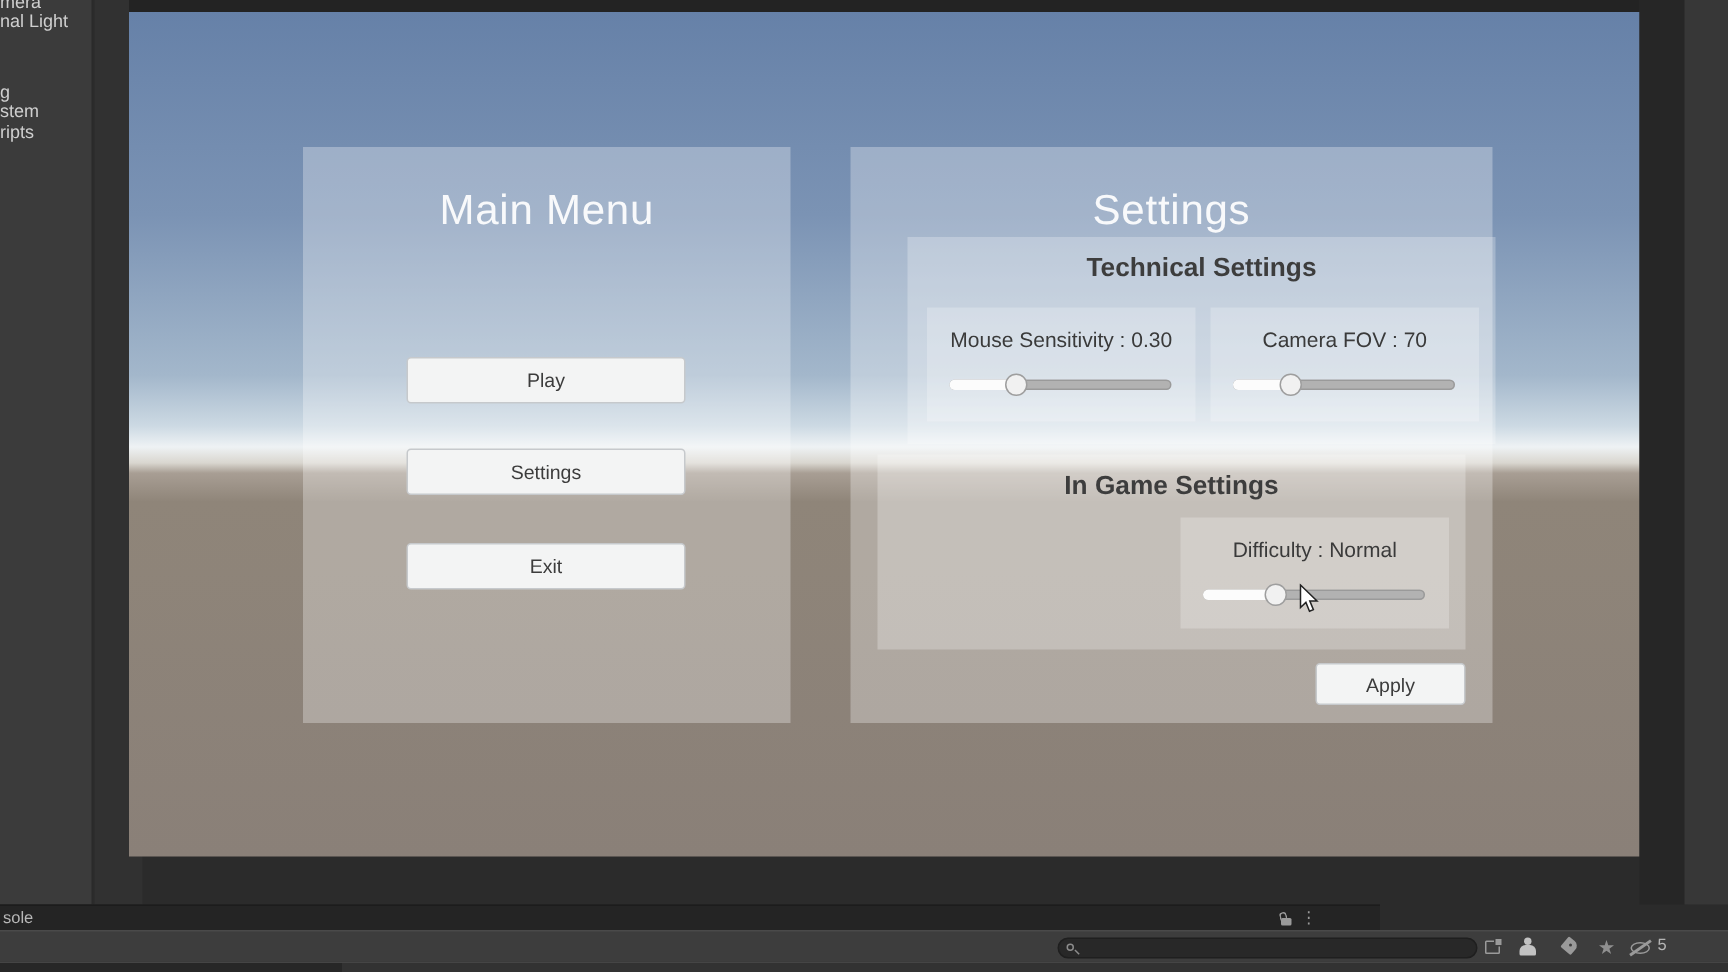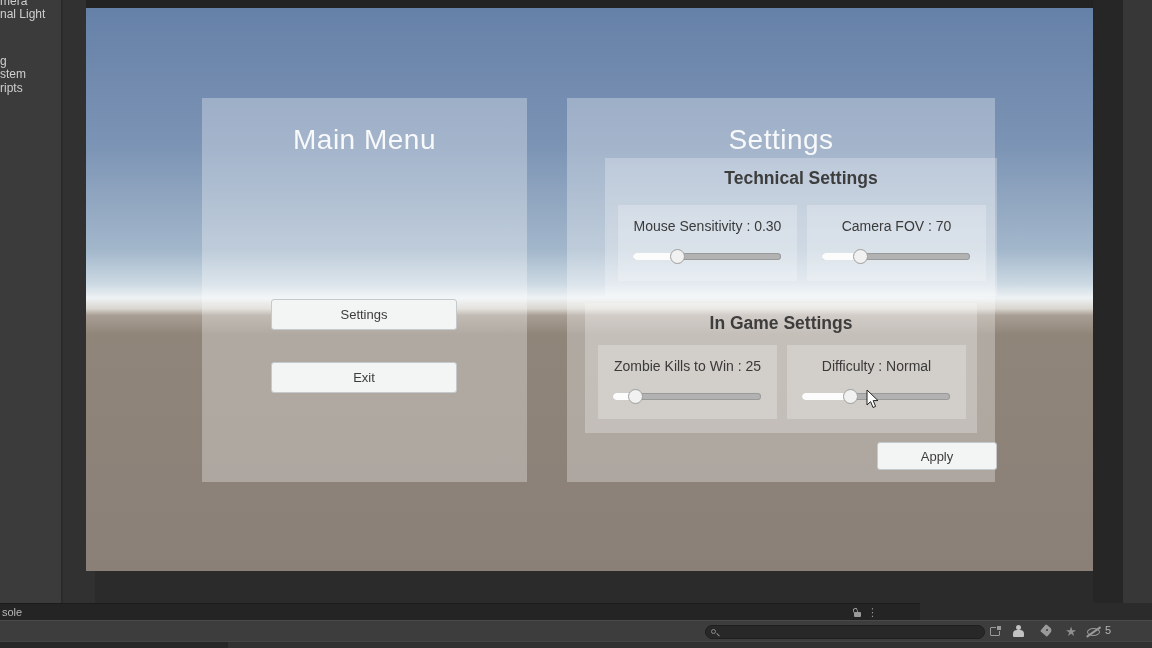--- a/index.html
+++ b/index.html
@@ -106,20 +106,21 @@
     <div class="h-item" style="top:82px">ripts</div>
   </div>
   <div id="sidebar-edge" class="abs"></div>
 
   <div id="top-strip" class="abs"></div>
 
   <div id="gameview" class="abs">
 
     <div class="gpanel" style="left:116px; top:90px; width:325px; height:384px;">
       <div class="panel-title">Main Menu</div>
+      <button class="gbtn" style="left:69px; top:140px; width:186px; height:31px;">Play</button>
       <button class="gbtn" style="left:69px; top:201px; width:186px; height:31px;">Settings</button>
       <button class="gbtn" style="left:69px; top:264px; width:186px; height:31px;">Exit</button>
     </div>
 
     <div class="gpanel" style="left:481px; top:90px; width:428px; height:384px;">
       <div class="panel-title">Settings</div>
 
       <div class="section" style="top:60px; height:138px;margin-left:20px;">
         <div class="section-title">Technical Settings</div>
         <div class="subbox" style="left:13px; top:47px; height:76px;text-decoration:underline;">
@@ -137,41 +138,32 @@
             <div class="track">
               <div class="fill"></div>
             </div>
             <div class="handle"></div>
           </div>
         </div>
       </div>
 
       <div class="section" style="top:205px; height:130px;">
         <div class="section-title">In Game Settings</div>
-        <div class="subbox" style="left:13px; top:42px; height:74px;">
-          <div class="ctrl-label">Zombie Kills to Win : 25</div>
-          <div class="slider" style="--pct: 15%;">
-            <div class="track">
-              <div class="fill"></div>
-            </div>
-            <div class="handle"></div>
-          </div>
-        </div>
         <div class="subbox" style="left:202px; top:42px; height:74px;">
           <div class="ctrl-label">Difficulty : Normal</div>
           <div class="slider" style="--pct: 33%;">
             <div class="track">
               <div class="fill"></div>
             </div>
             <div class="handle"></div>
           </div>
         </div>
       </div>
 
-      <button class="gbtn" style="left:310px; top:344px; width:120px; height:28px;">Apply</button>
+      <button class="gbtn" style="left:310px; top:344px; width:100px; height:28px;">Apply</button>
     </div>
 
     <svg id="cursor" viewBox="0 0 14 21">
       <path d="M1,1 L1,16 L4.6,12.6 L7,18.5 L9.6,17.4 L7.2,11.6 L12,11.6 Z" fill="#ffffff" stroke="#222222" stroke-width="1"></path>
     </svg>
   </div>
 
   <div id="right-gap" class="abs"></div>
   <div id="right-panel" class="abs"></div>
 

